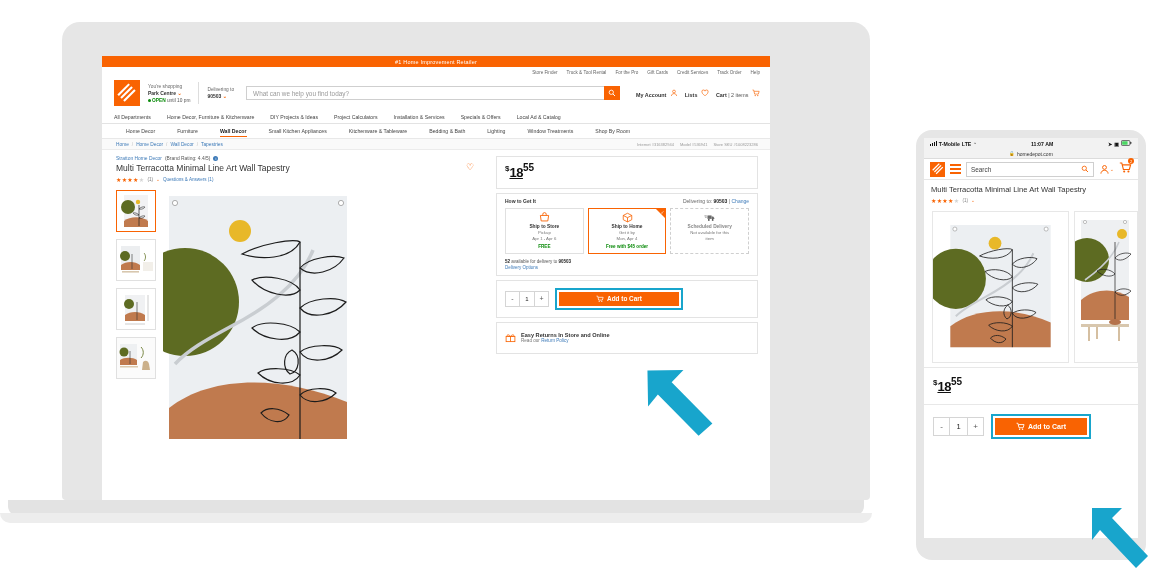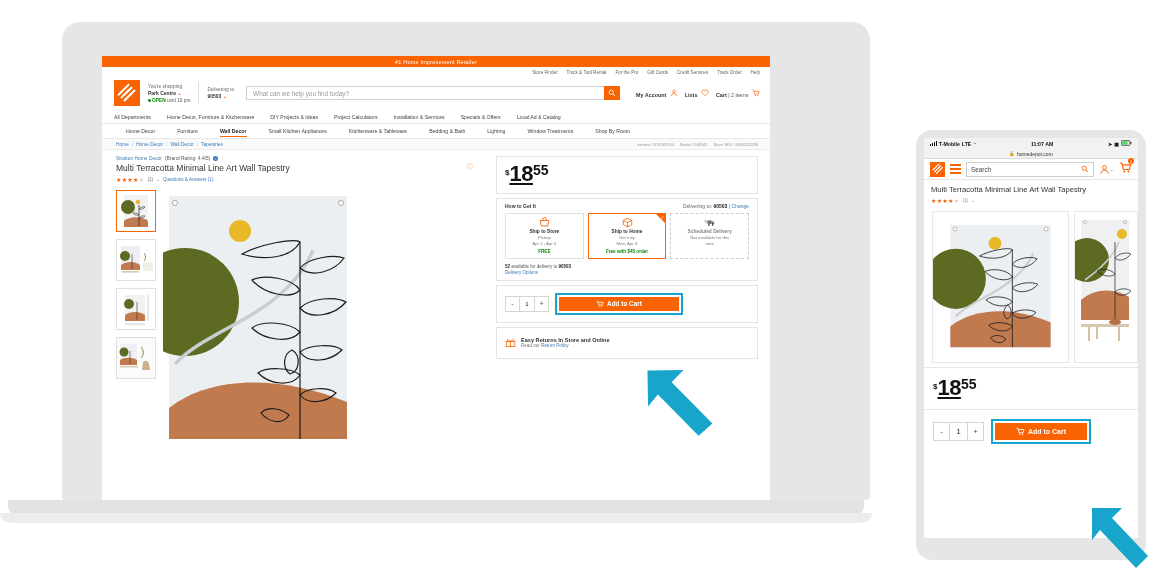--- a/index.html
+++ b/index.html
@@ -86,22 +86,22 @@
   .thumb{width:38px;height:40px;border:1px solid #e0e0e0;background:#fff;
      overflow:hidden;position:relative;}
   .thumb.sel{border:1.5px solid #f96302;}
   .mainimg{width:190px;height:255px;background:#fff;position:relative;overflow:hidden;}
 
   .rightcol{flex:1;}
   .card{border:1px solid #e3e3e3;background:#fff;margin-bottom:4px;}
   .pricebox{padding:6px 8px 8px;}
   .price{font-weight:bold;color:#111;line-height:1;}
   .price .cur{font-size:8px;vertical-align:super;}
-  .price .whole{font-size:22px;letter-spacing:-.5px;text-decoration:underline;}
-  .price .cents{font-size:14px;vertical-align:super;}
+  .price .whole{font-size:13px;letter-spacing:-.5px;text-decoration:underline;}
+  .price .cents{font-size:10px;vertical-align:super;}
 
   .howhdr{display:flex;justify-content:space-between;align-items:center;
      padding:4px 8px;font-size:5px;}
   .howhdr .l{font-weight:bold;color:#333;}
   .howhdr .r{color:#666;}
   .howhdr .r b{color:#222;}
   .howhdr .r a{color:#3d7ab8;}
 
   .ful{display:flex;gap:4px;padding:0 8px 4px;}
   .fcard{flex:1;border:1px solid #e0e0e0;padding:3px 2px 4px;text-align:center;

